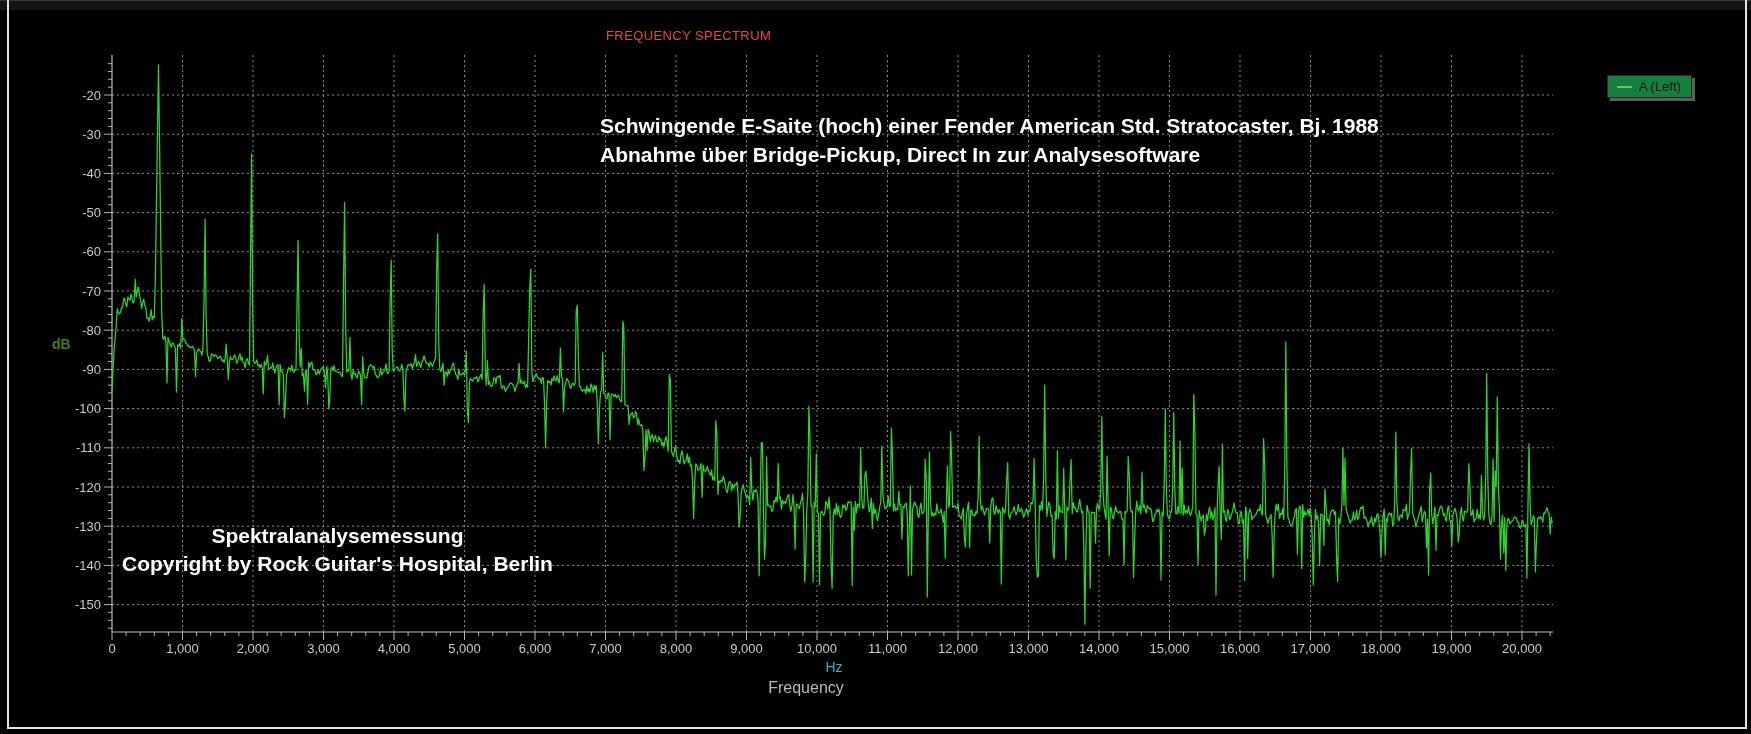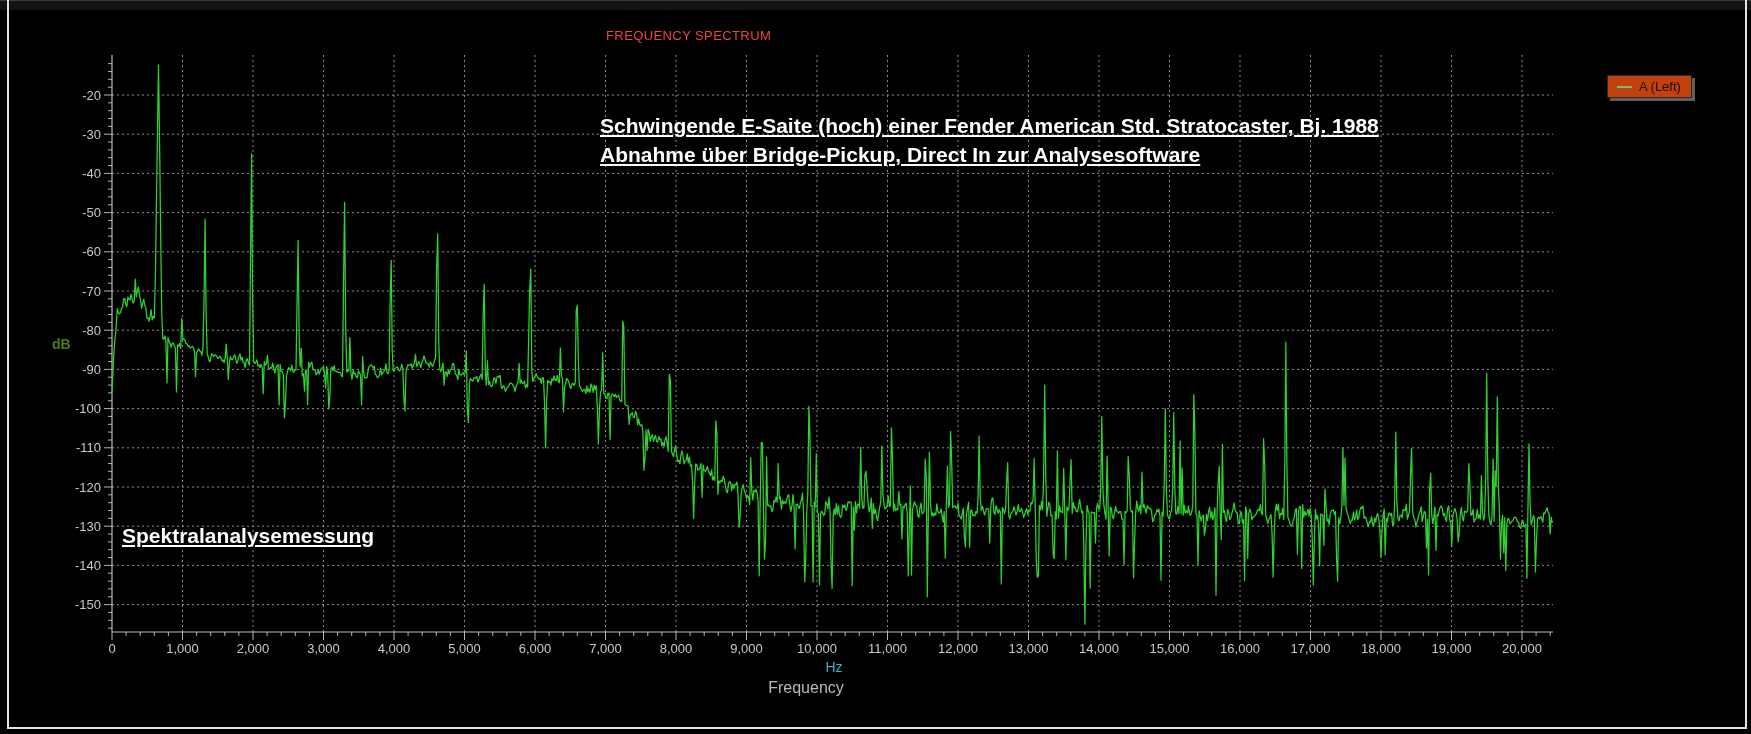--- a/index.html
+++ b/index.html
@@ -7,29 +7,29 @@
          font-family:"Liberation Sans",sans-serif;}
   .top-strip{position:absolute;left:0;top:0;right:0;height:9px;background:#141414;
              border-top:1px solid #3a3a3a;}
   .frame{position:absolute;left:7px;top:0;right:4px;bottom:5px;pointer-events:none;
          border-left:2px solid #e3e3e3;border-right:2px solid #e3e3e3;border-bottom:2px solid #e3e3e3;}
   #chart{position:absolute;left:0;top:0;}
   .chart-title{position:absolute;left:606px;top:28px;width:400px;text-align:left;
                color:#ef4444;font-size:13px;letter-spacing:.4px;}
   .legend{position:absolute;left:1607px;top:75px;height:23px;min-width:84px;
           display:flex;align-items:center;gap:7px;padding:0 10px 0 9px;box-sizing:border-box;
-          background:#c2410c;border:1px solid #2a2a2a;box-shadow:3px 3px 0 rgba(110,110,110,.85);}
+          background:#15803d;border:1px solid #2a2a2a;box-shadow:3px 3px 0 rgba(110,110,110,.85);}
   .legend-dash{display:inline-block;width:15px;height:2px;background:#6fc06f;}
   .legend-label{color:#111;font-size:13px;white-space:nowrap;}
   .unit-y{position:absolute;left:52px;top:336px;color:#4d7c0f;font-size:14px;font-weight:bold;}
   .unit-x{position:absolute;left:814px;top:659px;width:40px;text-align:center;
           color:#35b2c4;font-size:14px;font-weight:normal;}
   .axis-x-title{position:absolute;left:706px;top:679px;width:200px;text-align:center;
                 color:#b9b9b9;font-size:16px;}
-  .anno{position:absolute;color:#fff;font-weight:bold;font-size:21px;white-space:nowrap;text-decoration:underline;}
+  .anno{position:absolute;color:#fff;font-weight:bold;font-size:21px;white-space:nowrap;}
   .anno-top{left:600px;top:111px;line-height:29px;}
   .anno-bottom{left:122px;top:522px;line-height:28px;text-align:center;}
 </style>
 </head>
 <body>
 
 <div class="stage">
   <div class="top-strip"></div>
 
   <svg id="chart" width="1751" height="734">
@@ -308,14 +308,15 @@
   <div class="unit-x">Hz</div>
   <div class="axis-x-title">Frequency</div>
 
   <div class="anno anno-top">
     <div>Schwingende E-Saite (hoch) einer Fender American Std. Stratocaster, Bj. 1988</div>
     <div>Abnahme über Bridge-Pickup, Direct In zur Analysesoftware</div>
   </div>
 
   <div class="anno anno-bottom">
     <div>Spektralanalysemessung</div>
+    <div>Copyright by Rock Guitar's Hospital, Berlin</div>
   </div>
 </div>
 
 </body></html>

